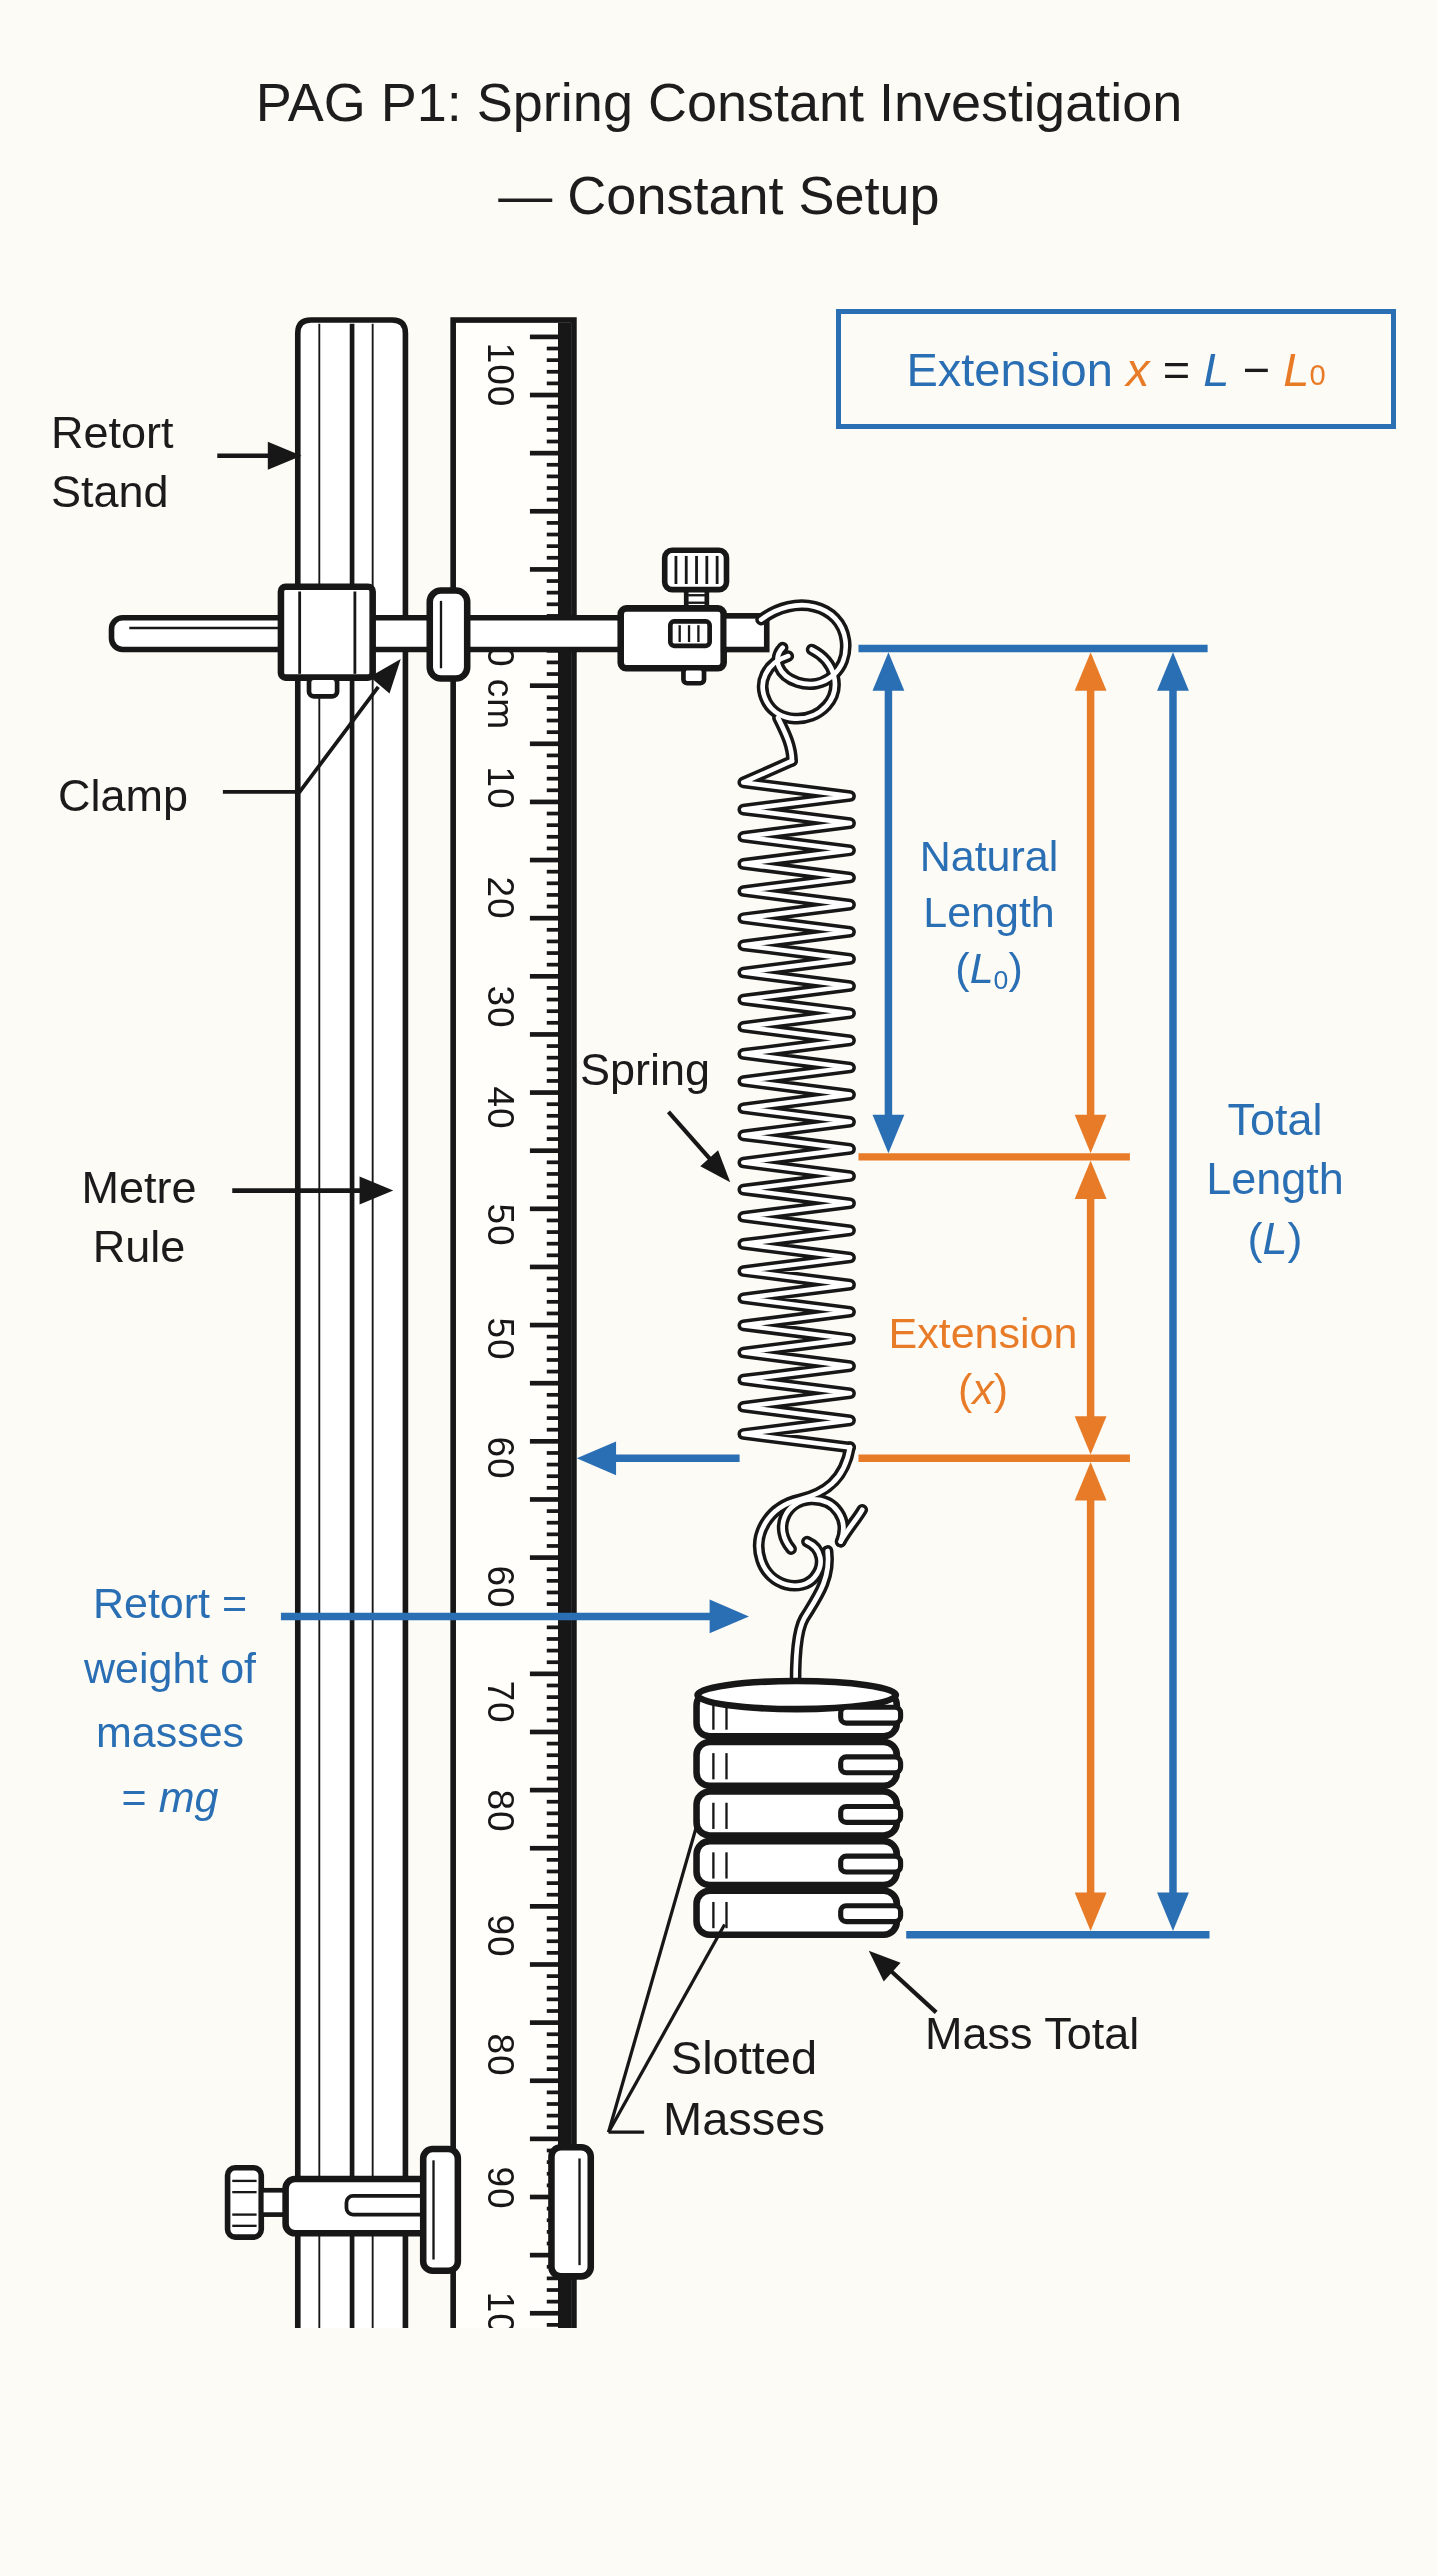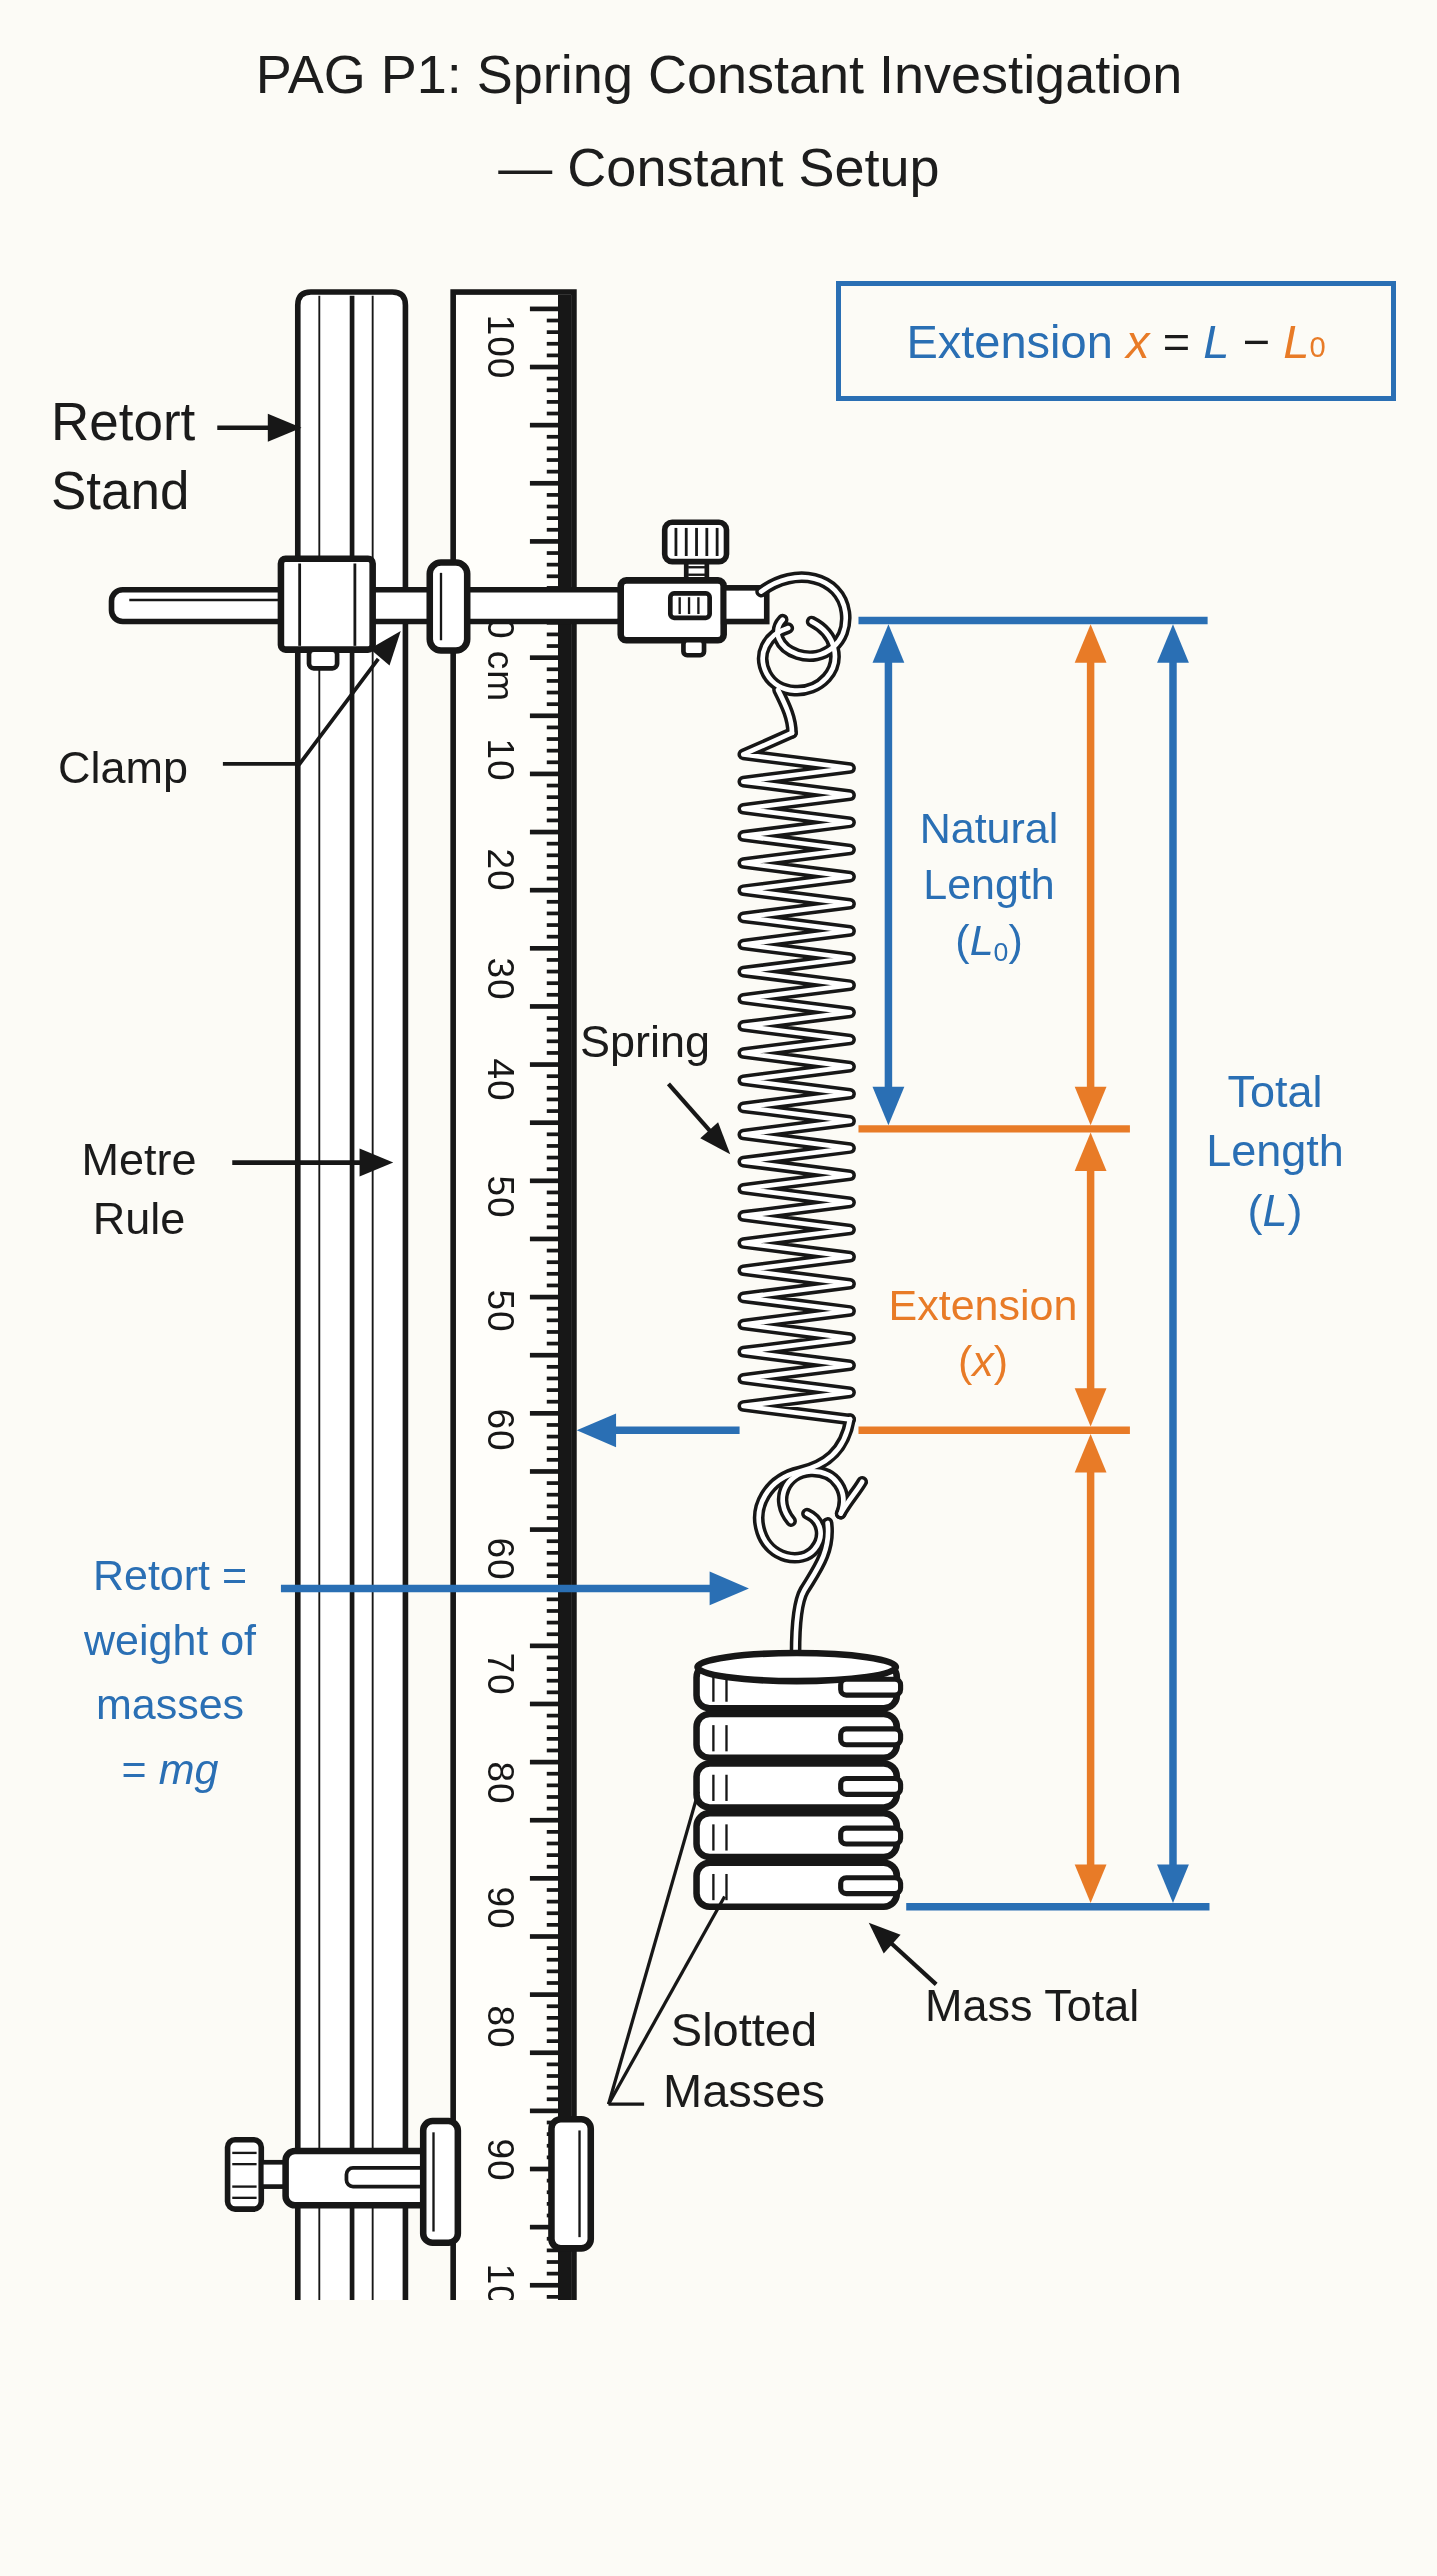--- a/index.html
+++ b/index.html
@@ -1,17 +1,17 @@
 <!DOCTYPE html>
 <html style="font-size:15px"><head>
 <meta charset="utf-8">
 <style>
   html,body{margin:0;padding:0;background:#fcfbf6;}
   .canvas{position:relative;width:1438px;height:2300px;background:#fcfbf6;overflow:hidden;
-          font-family:"Liberation Sans", sans-serif;color:#171717;}
+          font-family:"Liberation Sans", sans-serif;color:#171717;margin-top:28px;}
   svg{position:absolute;left:0;top:0;}
   .lbl{position:absolute;white-space:nowrap;line-height:1.3;}
   .black{color:#1b1b1b;}
   .blue{color:#2a6fb4;}
   .orange{color:#e87b27;}
   .center{text-align:center;transform:translateX(-50%);}
   .it{font-style:italic;}
   .sub{font-size:0.62em;position:relative;top:0.22em;}
   #title{position:absolute;top:28px;left:0;width:1438px;text-align:center;
          font-size:54px;line-height:1.72;color:#1d1d1d;}
@@ -393,21 +393,21 @@
   <div class="eqbox">
     <span class="blue">Extension</span>
     <span class="orange it">x</span>
     <span class="black">=</span>
     <span class="blue it">L</span>
     <span class="black">−</span>
     <span class="orange it" style="margin-right:0">L</span>
       <span class="orange sub" style="margin-left:0">0</span>
   </div>
 
-  <div class="lbl black" style="left:51px;top:388px;font-size:53px;">
+  <div class="lbl black" style="left:51px;top:376px;font-size:45px;">
     <span style="display:block">Retort</span>
     <span style="display:block">Stand</span>
   </div>
 
   <div class="lbl black" style="left:58px;top:739px;font-size:45px;">Clamp</div>
 
   <div class="lbl black center" style="left:139px;top:1131px;font-size:45px;">
     <span style="display:block">Metre</span>
     <span style="display:block">Rule</span>
   </div>

